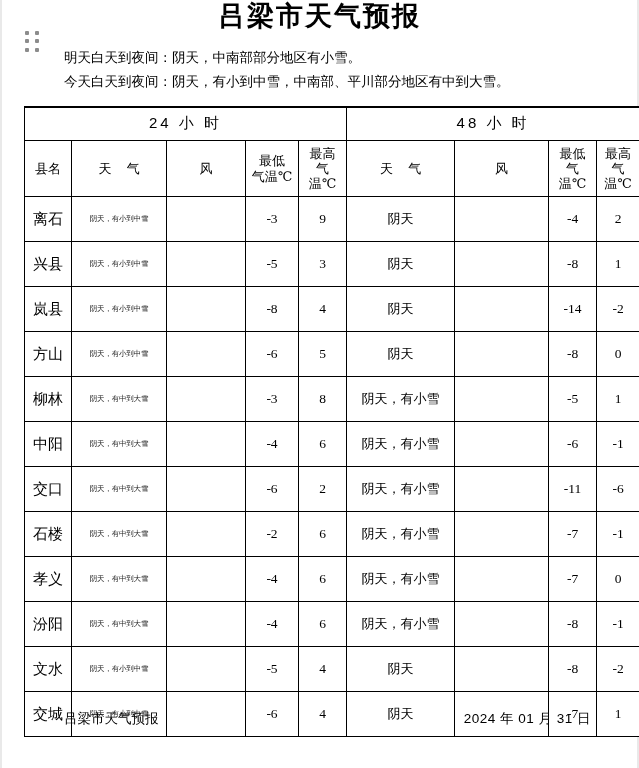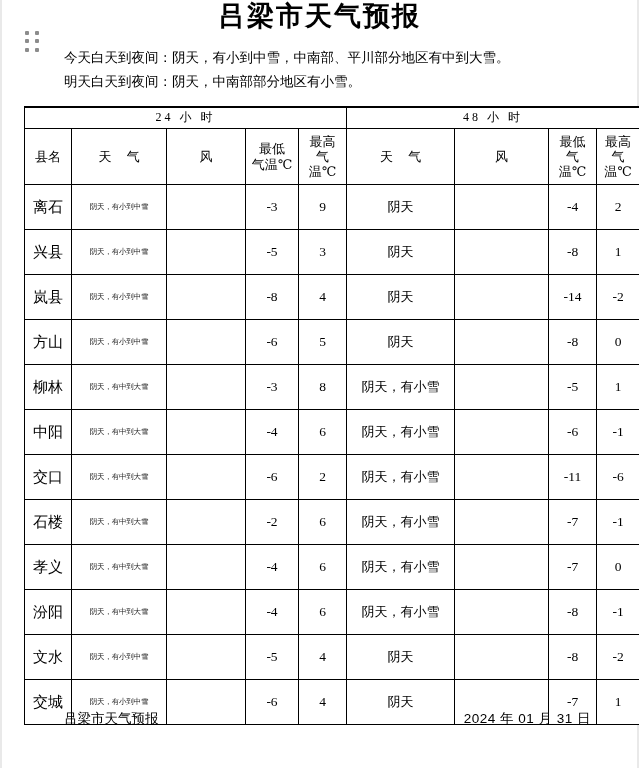--- a/index.html
+++ b/index.html
@@ -77,25 +77,25 @@
   table.forecast td, table.forecast th {
     border: 1px solid #000000;
     text-align: center;
     vertical-align: middle;
     font-weight: normal;
     padding: 0;
   }
   table.forecast .outer-top td { border-top: 2px solid #000; }
 
   .span-head {
-    height: 22px;
-    font-size: 12px;
+    height: 34px;
+    font-size: 15px;
     font-weight: bold;
     letter-spacing: 3px;
-    font-family: Liberation Serif, serif;
+    font-family: Liberation Sans, sans-serif;
   }
 
   .col-head {
     height: 56px;
     font-size: 13px;
     font-weight: bold;
     font-family: "Liberation Serif", "DejaVu Serif", serif;
     line-height: 1.18;
   }
   .col-head .spaced { letter-spacing: 6px; padding-left: 6px; }
@@ -162,22 +162,22 @@
     <i></i>
     <i></i>
     <i></i>
     <i></i>
     <i></i>
   </div>
 
   <div class="title">吕梁市天气预报</div>
 
   <div class="intro">
+    <p>明天白天到夜间：阴天，中南部部分地区有小雪。</p>
     <p>今天白天到夜间：阴天，有小到中雪，中南部、平川部分地区有中到大雪。</p>
-    <p>明天白天到夜间：阴天，中南部部分地区有小雪。</p>
   </div>
 
   <div class="table-wrap">
     <table class="forecast">
       <colgroup>
         <col class="w-county">
           <col class="w-weather">
           <col class="w-wind">
           <col class="w-tmin">
           <col class="w-tmax">

